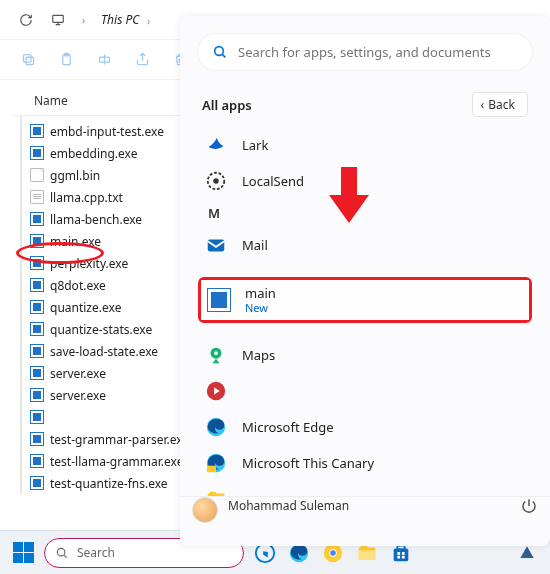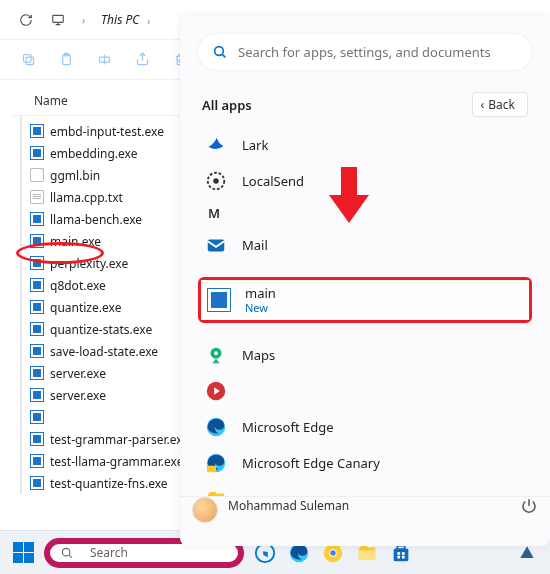--- a/index.html
+++ b/index.html
@@ -49,21 +49,21 @@
   
   .start-footer { height: 50px; border-top: 1px solid #eee; display:flex; padding:0 12px; gap:10px; margin: 0 -18px;}
   .avatar { width:26px; height:26px; border-radius:50%; background: radial-gradient(circle at 35% 35%, #ffd9a0, #e6a05a); border:1px solid #ddd;}
   .user-name { font-size:12px; color:#333; }
   .power { margin-left:auto; color:#555; }
   
   .red-arrow { position:absolute; left:329px; top:167px; z-index:20; }
   
   
   .taskbar { position:absolute; left:0; right:0; bottom:0; height:44px; background:#eef2f7; border-top:1px solid #dde3ea; display:flex; align-items:center; padding:0 10px; gap:8px; z-index:5;}
-  .tb-search { flex:0 0 200px; height:30px; background:#fff; border:6px solid #be185d; border-radius:15px; display:flex; align-items:center; padding:0 10px; gap:16px; font-size:12px; color:#666;}
+  .tb-search { flex:0 0 200px; height:30px; background:#fff; border:1px solid #be185d; border-radius:15px; display:flex; align-items:center; padding:0 10px; gap:8px; font-size:12px; color:#666;}
   .tb-icon { width:26px; height:26px; display:flex; align-items:center; justify-content:center; }
   .tb-spacer { flex:1; }
   .win-logo { display:grid; grid-template-columns:10px 10px; grid-template-rows:10px 10px; gap:1px;}
   .win-logo span { background:#0078d4;}
   svg { display:block; }
 </style>
 </head>
 <body>
 
 <div class="explorer">
@@ -278,21 +278,21 @@
         <span>Microsoft Edge</span>
       </div>
       <div class="app-row">
         <div class="app-icon">
           <svg width="22" height="22" viewBox="0 0 24 24">
             <circle cx="12" cy="12" r="10" fill="#34c6f4"></circle>
             <path d="M3 12c0-5 4-9 9-9 5 0 9 3 9 7 0 3-2 5-5 5-4 0-5-3-5-3s-1 5 4 7c-7 1-12-3-12-7z" fill="#0f5197"></path>
             <rect x="2" y="15" width="10" height="7" rx="1" fill="#ffca28"></rect>
           </svg>
         </div>
-        <span>Microsoft Edge Canary</span>
+        <span>Microsoft This Canary</span>
       </div>
       <div class="app-row">
         <div class="app-icon">
           <svg width="22" height="22" viewBox="0 0 24 24">
             <path d="M3 7l3-3h5l2 2h8v13H3z" fill="#ffca28"></path>
             <rect x="3" y="9" width="18" height="10" fill="#ffe082"></rect>
           </svg>
         </div>
         <span class="chev">⌄</span>
       </div>

